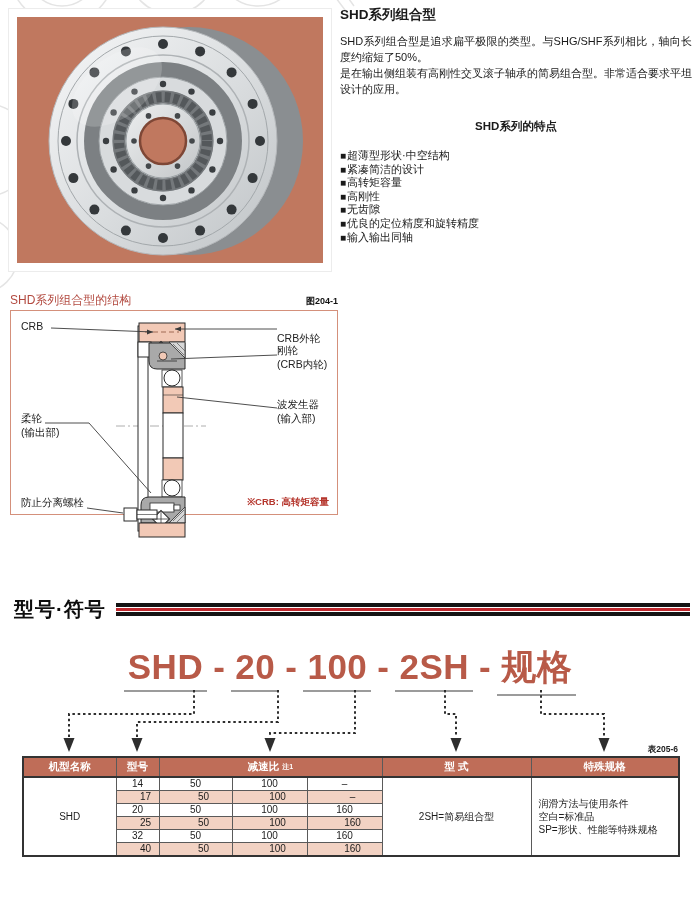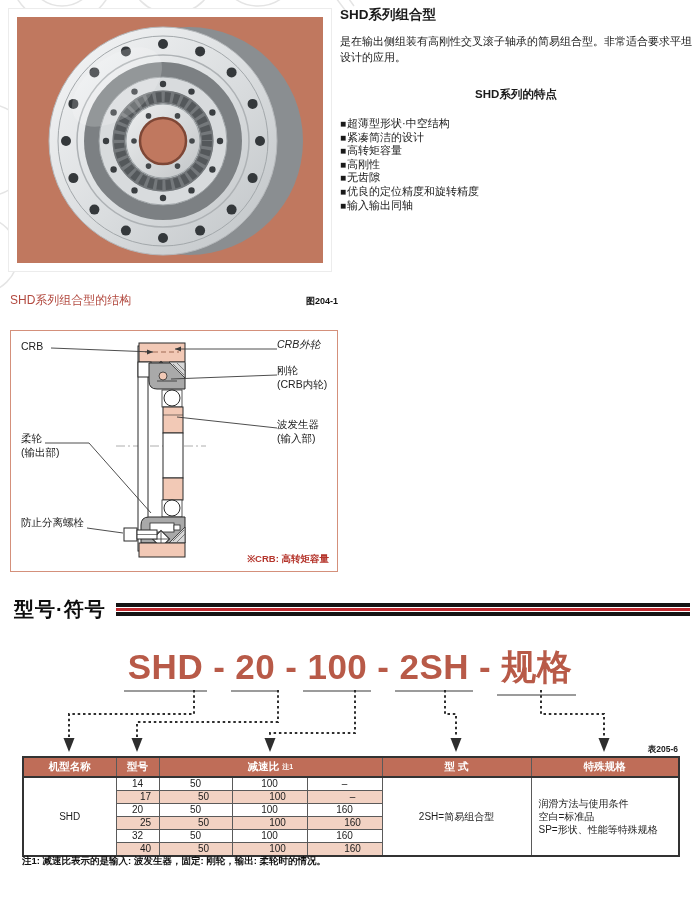--- a/index.html
+++ b/index.html
@@ -25,22 +25,22 @@
   .feature-head .fh-rule { flex:1; height:1px; background:#1a1a1a; }
   .features { list-style:none; margin-top:8px; }
   .features li { font-size:11px; line-height:13.6px; display:flex; }
   .features .bsq { margin-right:1px; font-size:10px; }
 
   
   .structure-head { position:absolute; left:10px; top:292px; width:328px;
     display:flex; justify-content:space-between; align-items:baseline; z-index:1; }
   .structure-title { color:#b2493f; font-size:12px; font-weight:normal; }
   .figure-label { font-size:9px; font-weight:bold; color:#111; }
-  .structure-box { position:absolute; left:10px; top:310px; width:328px; height:242px;
-    border:1.5px solid #d4907b; background:#fff; z-index:1;margin-top:20px; }
+  .structure-box { position:absolute; left:10px; top:310px; width:328px; height:205px;
+    border:1.5px solid #d4907b; background:#fff; z-index:1; }
   .structure-box svg { position:absolute; left:0; top:0; }
   .dlabel { position:absolute; font-size:10.5px; color:#222; line-height:14px; white-space:nowrap; }
   .dnote { position:absolute; right:8px; bottom:5px; color:#b5352c; font-size:9.5px; font-weight:bold; }
 
   
   .model-title-row { position:absolute; left:14px; top:596px; width:676px;
     display:flex; align-items:center; gap:10px; z-index:1; }
   .model-title { font-size:20px; font-weight:bold; color:#0d0d0d; letter-spacing:1px; white-space:nowrap; }
   .title-bar { flex:1; height:13px;
     background:linear-gradient(to bottom,#141414 0 31%,#fff 31% 37%,#c0272d 37% 63%,#fff 63% 69%,#141414 69% 100%); }
@@ -154,20 +154,21 @@
             <circle cx="160.5" cy="98.9" r="2.8"></circle>
         </g>
         <circle cx="146" cy="124" r="23" fill="#c0785f" stroke="#7e4736" stroke-width="2.5"></circle>
         <ellipse cx="100" cy="70" rx="52" ry="30" fill="#ffffff" opacity="0.18" transform="rotate(-38 100 70)"></ellipse>
       </svg>
     </div>
   </div>
 
   <div class="intro">
     <div class="intro-title">SHD系列组合型</div>
+    <p>SHD系列组合型是追求扁平极限的类型。与SHG/SHF系列相比，轴向长度约缩短了50%。</p>
     <p>是在输出侧组装有高刚性交叉滚子轴承的简易组合型。非常适合要求平坦设计的应用。</p>
     <div class="feature-head">
       <span class="fh-label">SHD系列的特点</span>
       <span class="fh-rule"></span>
     </div>
     <ul class="features">
       <li>
           <span class="bsq">■</span>
           <span>超薄型形状·中空结构</span>
         </li>
@@ -263,21 +264,21 @@
         <line x1="164" y1="18" x2="266" y2="18"></line>
         <line x1="160" y1="48" x2="266" y2="44"></line>
         <path d="M166,86 L266,97"></path>
         <path d="M34,112 H78 L140,182"></path>
         <line x1="76" y1="197" x2="112" y2="202"></line>
       </g>
       <polygon points="142,21 136,18.5 136,23.5" fill="#3a3a3a"></polygon>
       <polygon points="164,18 170,15.5 170,20.5" fill="#3a3a3a"></polygon>
     </svg>
     <div class="dlabel" style="left:10px; top:8px;">CRB</div>
-    <div class="dlabel" style="left:266px; top:6px;font-style:italic;">CRB外轮</div>
+    <div class="dlabel" style="left:266px; top:20px;">CRB外轮</div>
     <div class="dlabel" style="left:266px; top:32px;">
       <div>刚轮</div>
       <div>(CRB内轮)</div>
     </div>
     <div class="dlabel" style="left:266px; top:86px;">
       <div>波发生器</div>
       <div>(输入部)</div>
     </div>
     <div class="dlabel" style="left:10px; top:100px;">
       <div>柔轮</div>
@@ -382,15 +383,14 @@
       </tr>
       <tr class="pink">
         <td>40</td>
         <td>50</td>
         <td>100</td>
         <td>160</td>
       </tr>
     </tbody>
   </table>
 
-  <div class="footnote">注1: 减速比表示的是输入: 波发生器，固定: 刚轮，输出: 柔轮时的情况。</div>
 
 </div>
 
 </body></html>

